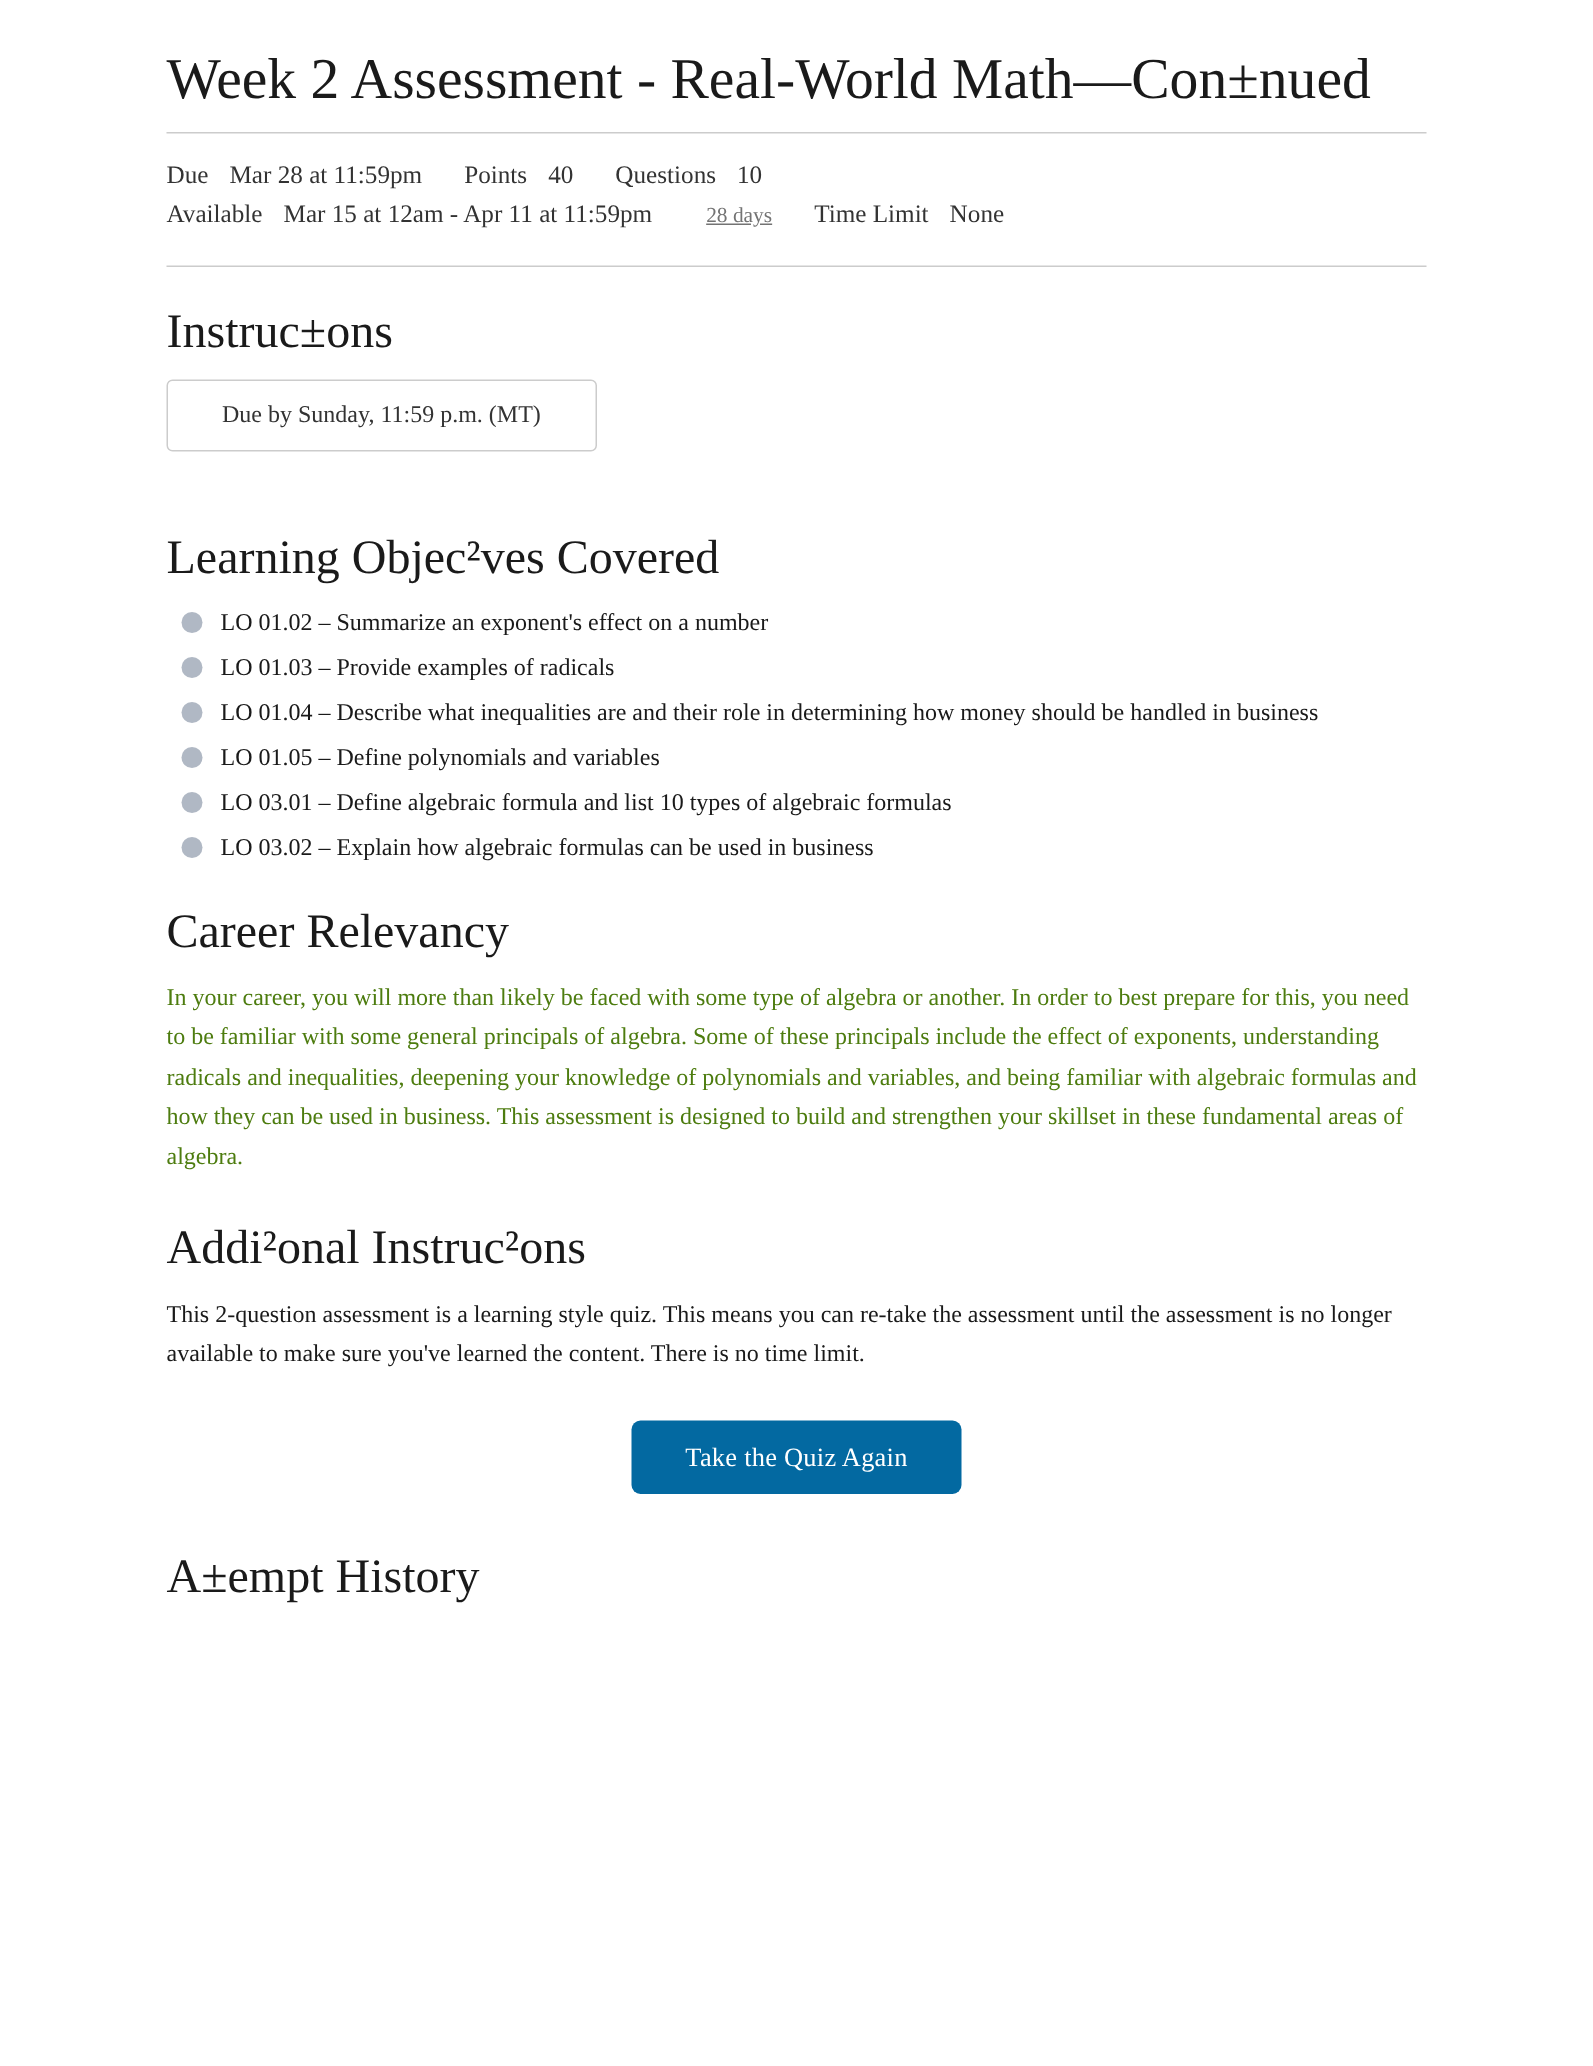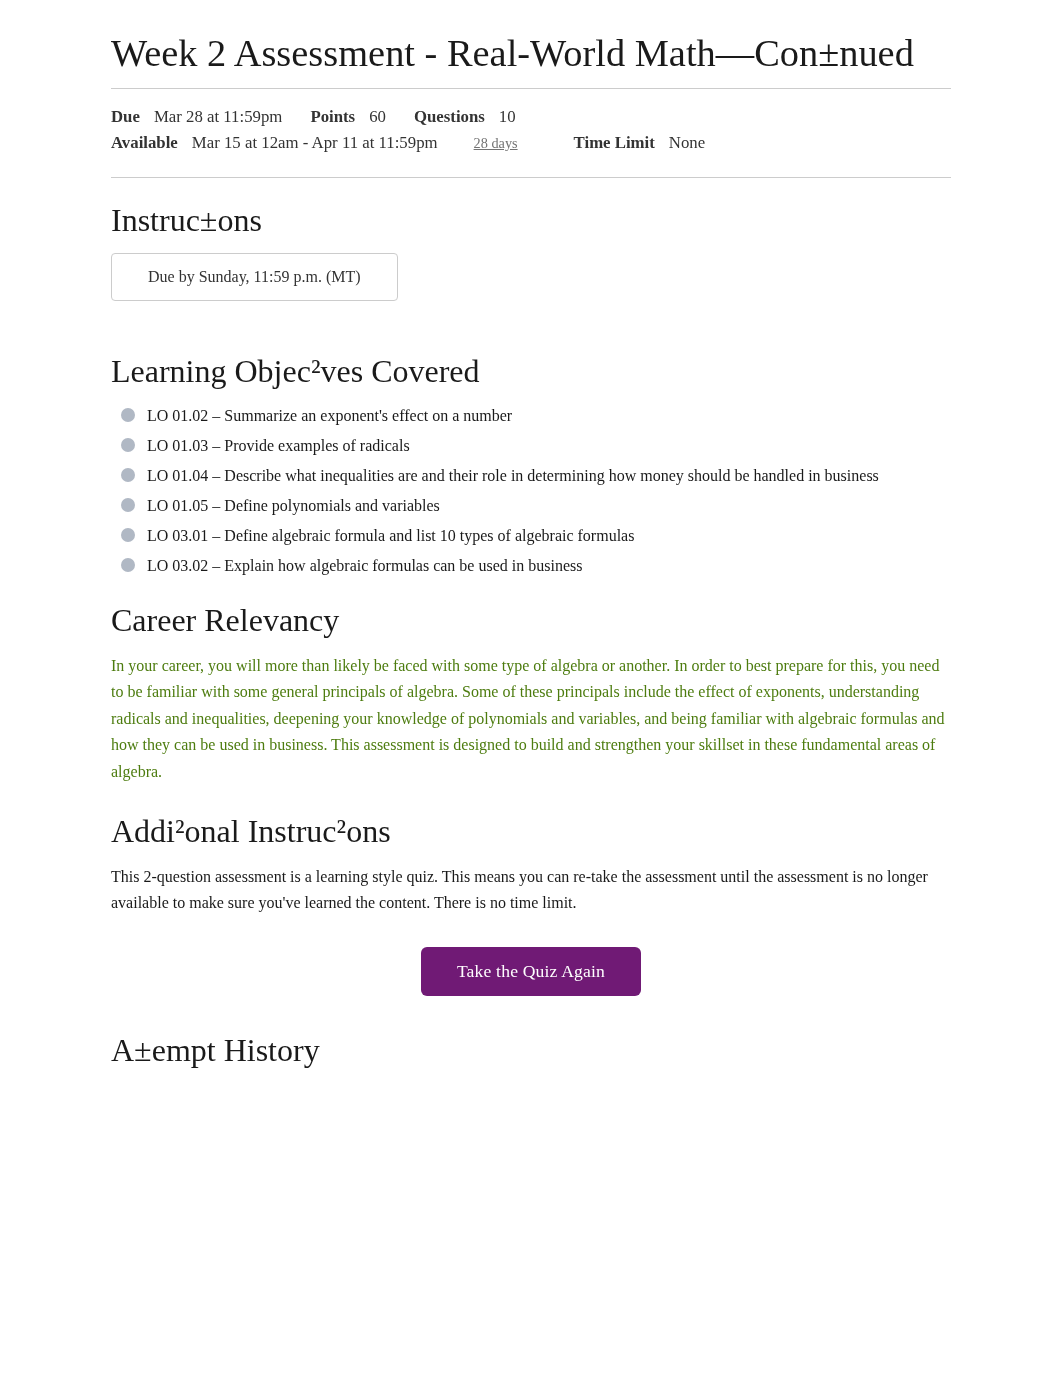--- a/index.html
+++ b/index.html
@@ -32,21 +32,21 @@
       line-height: 1.2;
     }
 
     .meta-section {
       margin-bottom: 24px;
       padding-bottom: 18px;
       border-bottom: 1px solid #cccccc;
     }
 
     .meta-label {
-      font-weight: 700;
+      font-weight: 400;
       color: #333;
       margin-right: 6px;
     }
 
     .meta-value {
       color: #333;
       margin-right: 30px;
     }
 
     .meta-row-1,
@@ -136,21 +136,21 @@
       margin-bottom: 30px;
     }
 
     .btn-container {
       display: flex;
       justify-content: center;
       margin: 20px 0 36px 0;
     }
 
     .take-quiz-btn {
-      background: #701a75;
+      background: #0369a1;
       color: #ffffff;
       border: none;
       border-radius: 6px;
       padding: 14px 36px;
       font-size: 1.1em;
       cursor: pointer;
       font-family: Georgia, serif;
       letter-spacing: 0.01em;
     }
 
@@ -169,29 +169,29 @@
 
 <div class="page-container">
 
   <h1 class="page-title">Week 2 Assessment - Real-World Math—Con±nued</h1>
 
   <div class="meta-section">
     <div class="meta-row-1 inline-meta" style="margin-bottom:6px;">
       <span class="meta-label">Due</span>
       <span class="meta-value ml">Mar 28 at 11:59pm</span>
       <span class="meta-label">Points</span>
-      <span class="meta-value ml">60</span>
+      <span class="meta-value ml">40</span>
       <span class="meta-label">Questions</span>
       <span class="meta-value ml">10</span>
     </div>
     <div class="meta-row-2 inline-meta" style="margin-bottom:6px;">
       <span class="meta-label">Available</span>
       <span class="meta-value ml">Mar 15 at 12am - Apr 11 at 11:59pm</span>
       <span class="days-badge ml">28 days</span>
-      <span class="meta-label" style="margin-left:28px;">Time Limit</span>
+      <span class="meta-label" style="">Time Limit</span>
       <span class="meta-value ml">None</span>
     </div>
   </div>
 
   <h2 class="section-heading">Instruc±ons</h2>
 
   <div class="instructions-box">
     <span>Due by Sunday, 11:59 p.m. (MT)</span>
   </div>
 

